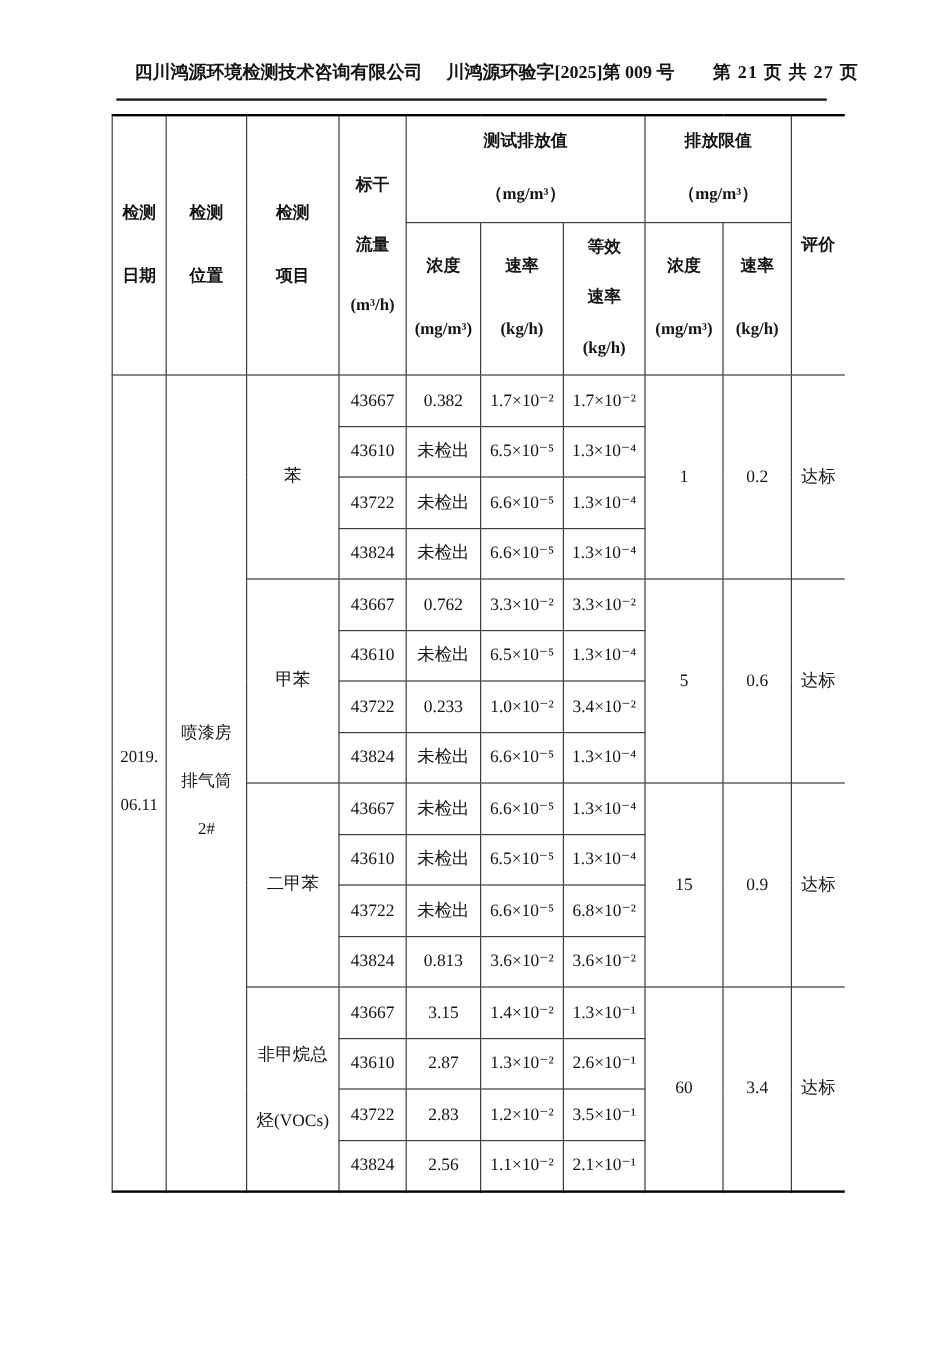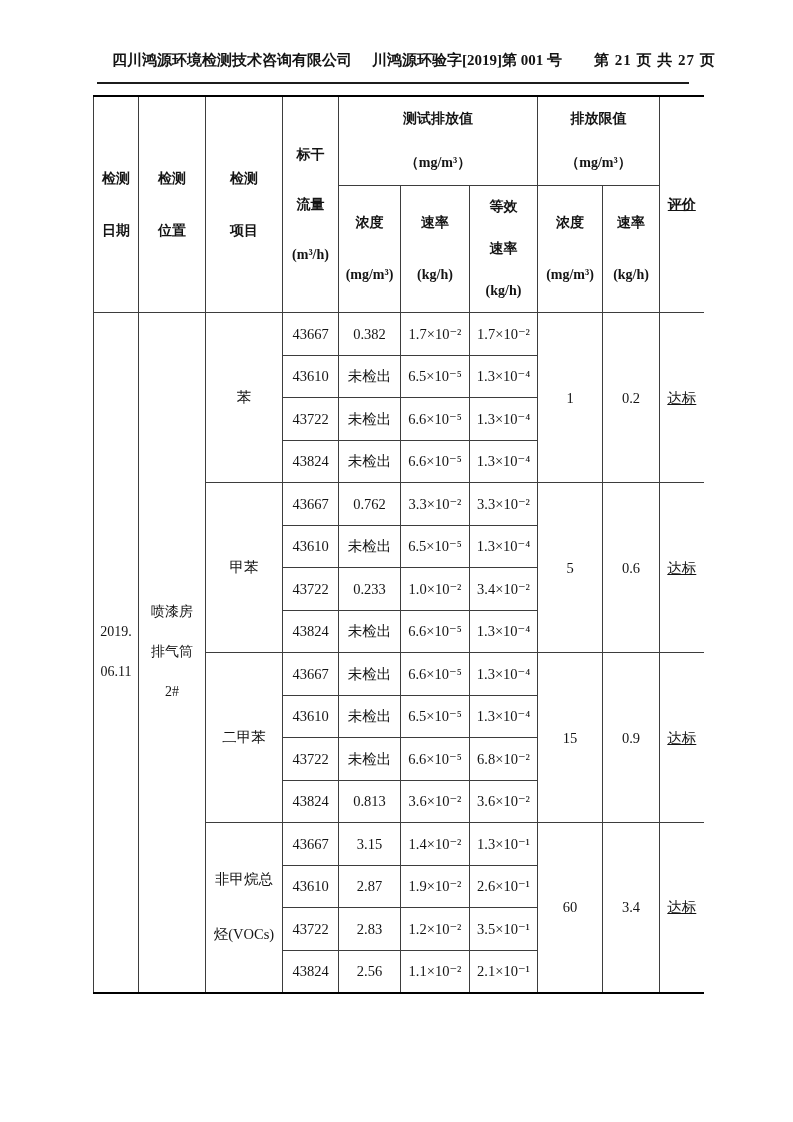--- a/index.html
+++ b/index.html
@@ -36,32 +36,32 @@
     font-size:14px;
     padding:0 1px;
   }
   .report th { font-weight:bold; line-height:52px; }
   .report th.flow  { line-height:50px;margin-top:44px; }
   .report th.group { line-height:44px; }
   .report th.eq    { line-height:42px; }
   .report td { font-size:14.5px; line-height:20px; }
   td.date-cell, td.pos-cell { line-height:40px; font-size:14px; }
   td.item-cell { line-height:55px; font-size:14.5px; }
-  .no-r { border-right:none !important;text-decoration:underline; }
+  .no-r { border-right:none !important; }
   tr.h1 { height:83px; }
   tr.h2 { height:127px; }
   tr.dr { height:42.5px; }
 </style>
 </head>
 <body>
 
 <div class="page">
 
   <span class="hdr-text hdr-company">四川鸿源环境检测技术咨询有限公司</span>
-  <span class="hdr-text hdr-docnum">川鸿源环验字[2019]第 001 号</span>
+  <span class="hdr-text hdr-docnum">川鸿源环验字[2025]第 009 号</span>
   <span class="hdr-text hdr-page">第 21 页 共 27 页</span>
   <div class="hdr-rule"></div>
 
   <table class="report">
     <colgroup>
       <col style="width:45px">
         <col style="width:67px">
         <col style="width:77px">
         <col style="width:56px">
       <col style="width:62px">
@@ -202,21 +202,21 @@
         <td>3.15</td>
         <td>1.4×10⁻²</td>
         <td>1.3×10⁻¹</td>
         <td rowspan="4">60</td>
         <td rowspan="4">3.4</td>
         <td rowspan="4" class="no-r">达标</td>
       </tr>
       <tr class="dr">
         <td>43610</td>
         <td>2.87</td>
-        <td>1.9×10⁻²</td>
+        <td>1.3×10⁻²</td>
         <td>2.6×10⁻¹</td>
       </tr>
       <tr class="dr">
         <td>43722</td>
         <td>2.83</td>
         <td>1.2×10⁻²</td>
         <td>3.5×10⁻¹</td>
       </tr>
       <tr class="dr">
         <td>43824</td>

